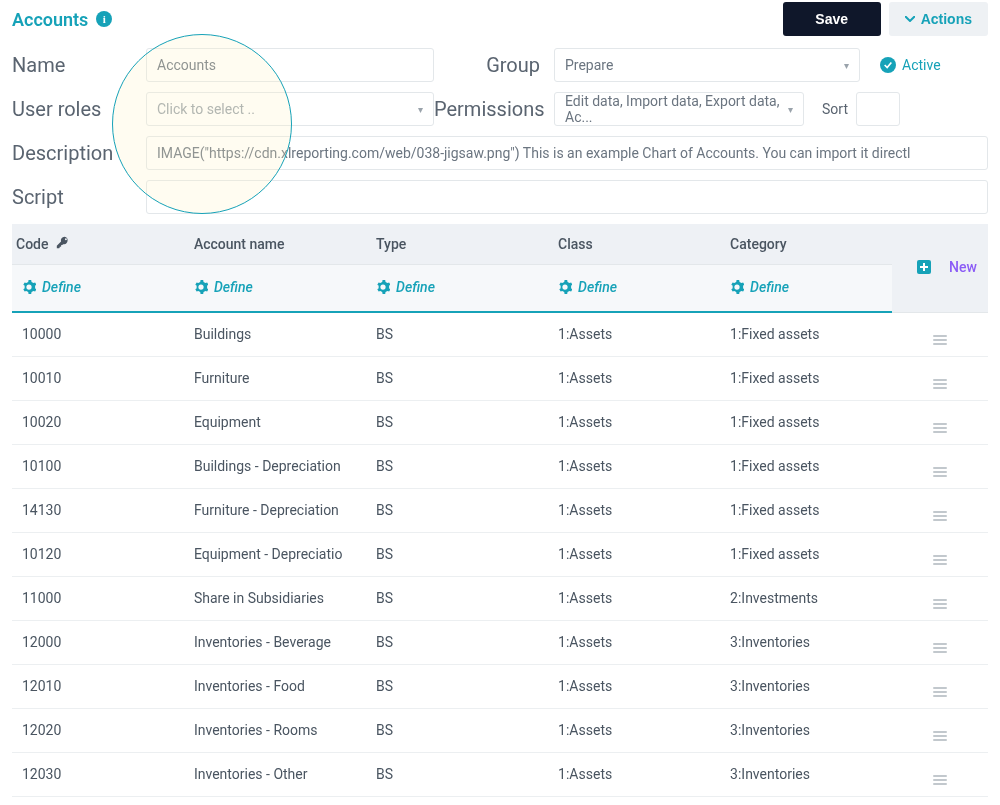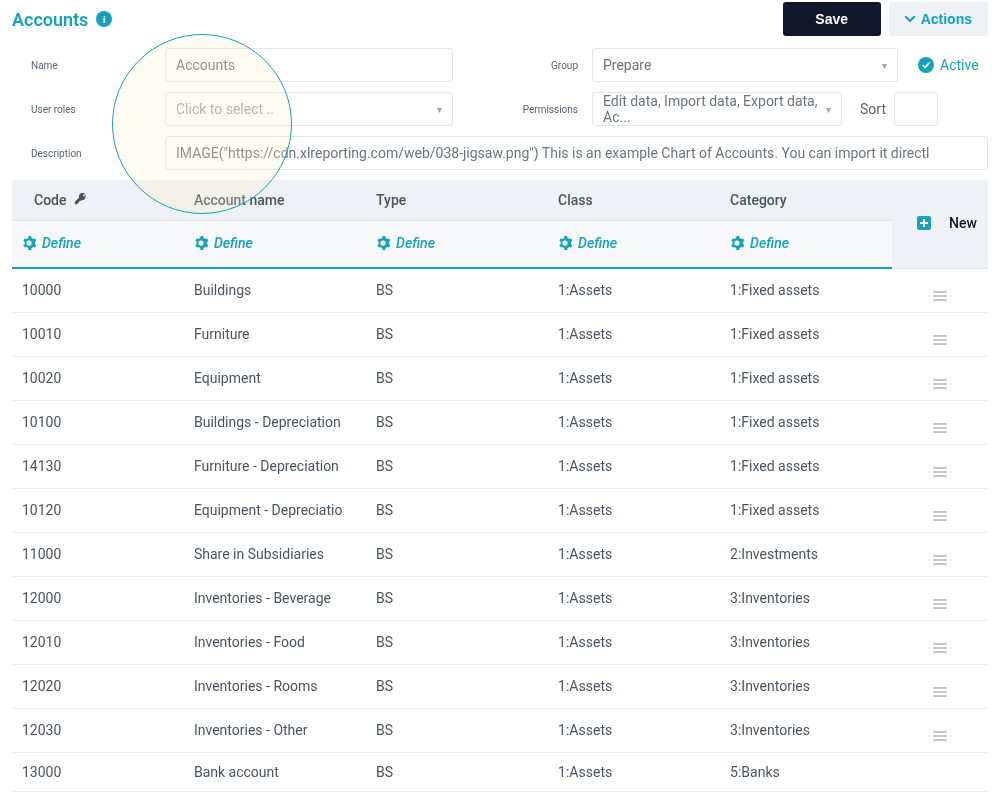--- a/index.html
+++ b/index.html
@@ -69,22 +69,21 @@
 
   
   .form-row {
     display: flex;
     align-items: center;
     margin-bottom: 10px;
   }
   .form-label {
     width: 134px;
     color: #5a6470;
-    font-size: 10px;
-    margin-left: 19px;
+    font-size: 20px;
   }
   .input, .select {
     height: 34px;
     border: 1px solid #e3e7ea;
     border-radius: 3px;
     padding: 0 10px;
     font-size: 14px;
     color: #6b7580;
     background: #fff;
     display: flex;
@@ -160,21 +159,21 @@
   }
   .tbl th {
     background: #eef1f5;
     text-align: left;
     font-weight: 500;
     color: #4a5561;
     padding: 12px 10px;
     border-bottom: 1px solid #e3e7ea;
     font-size: 14px;
   }
-  .tbl th.key-col { padding-left: 22px; }
+  .tbl th.key-col { padding-left: 4px; }
   .key-icon { margin-left: 4px; color:#4a5561; }
   .tbl tr.define-row td {
     background: #f6f8fa;
     padding: 14px 10px;
     border-bottom: 2px solid #16a2b8;
     font-style: italic;
   }
   .define-link {
     color: #16a2b8;
     font-weight: 500;
@@ -191,21 +190,21 @@
     text-align: center;
     color: #16a2b8;
     font-weight: 500;
     vertical-align: middle;
   }
   .new-link {
     display: inline-flex;
     align-items: center;
     gap: 18px;
     cursor: pointer;
-    color: #0f172a;
+    color: #8b5cf6;
     margin-left: 15px;
   }
   .tbl td {
     padding: 11px 10px;
     border-bottom: 1px solid #eceff1;
     color: #4a5561;
     font-size: 14px;
     white-space: nowrap;
     overflow: hidden;
     text-overflow: clip;
@@ -285,20 +284,24 @@
     </div>
     <div class="sort-label">Sort</div>
     <div class="input input-sort"></div>
   </div>
 
   <div class="form-row">
     <div class="form-label">Description</div>
     <div class="input input-description">IMAGE("https://cdn.xlreporting.com/web/038-jigsaw.png") This is an example Chart of Accounts. You can import it directl</div>
   </div>
 
+  <div class="form-row">
+    <div class="form-label">Script</div>
+    <div class="input input-script"></div>
+  </div>
 
   <div class="hl-circle"></div>
 </div>
 
 <table class="tbl">
   <thead>
     <tr>
       <th class="col-code key-col">
         <span>Code</span>
         <span class="key-icon">

